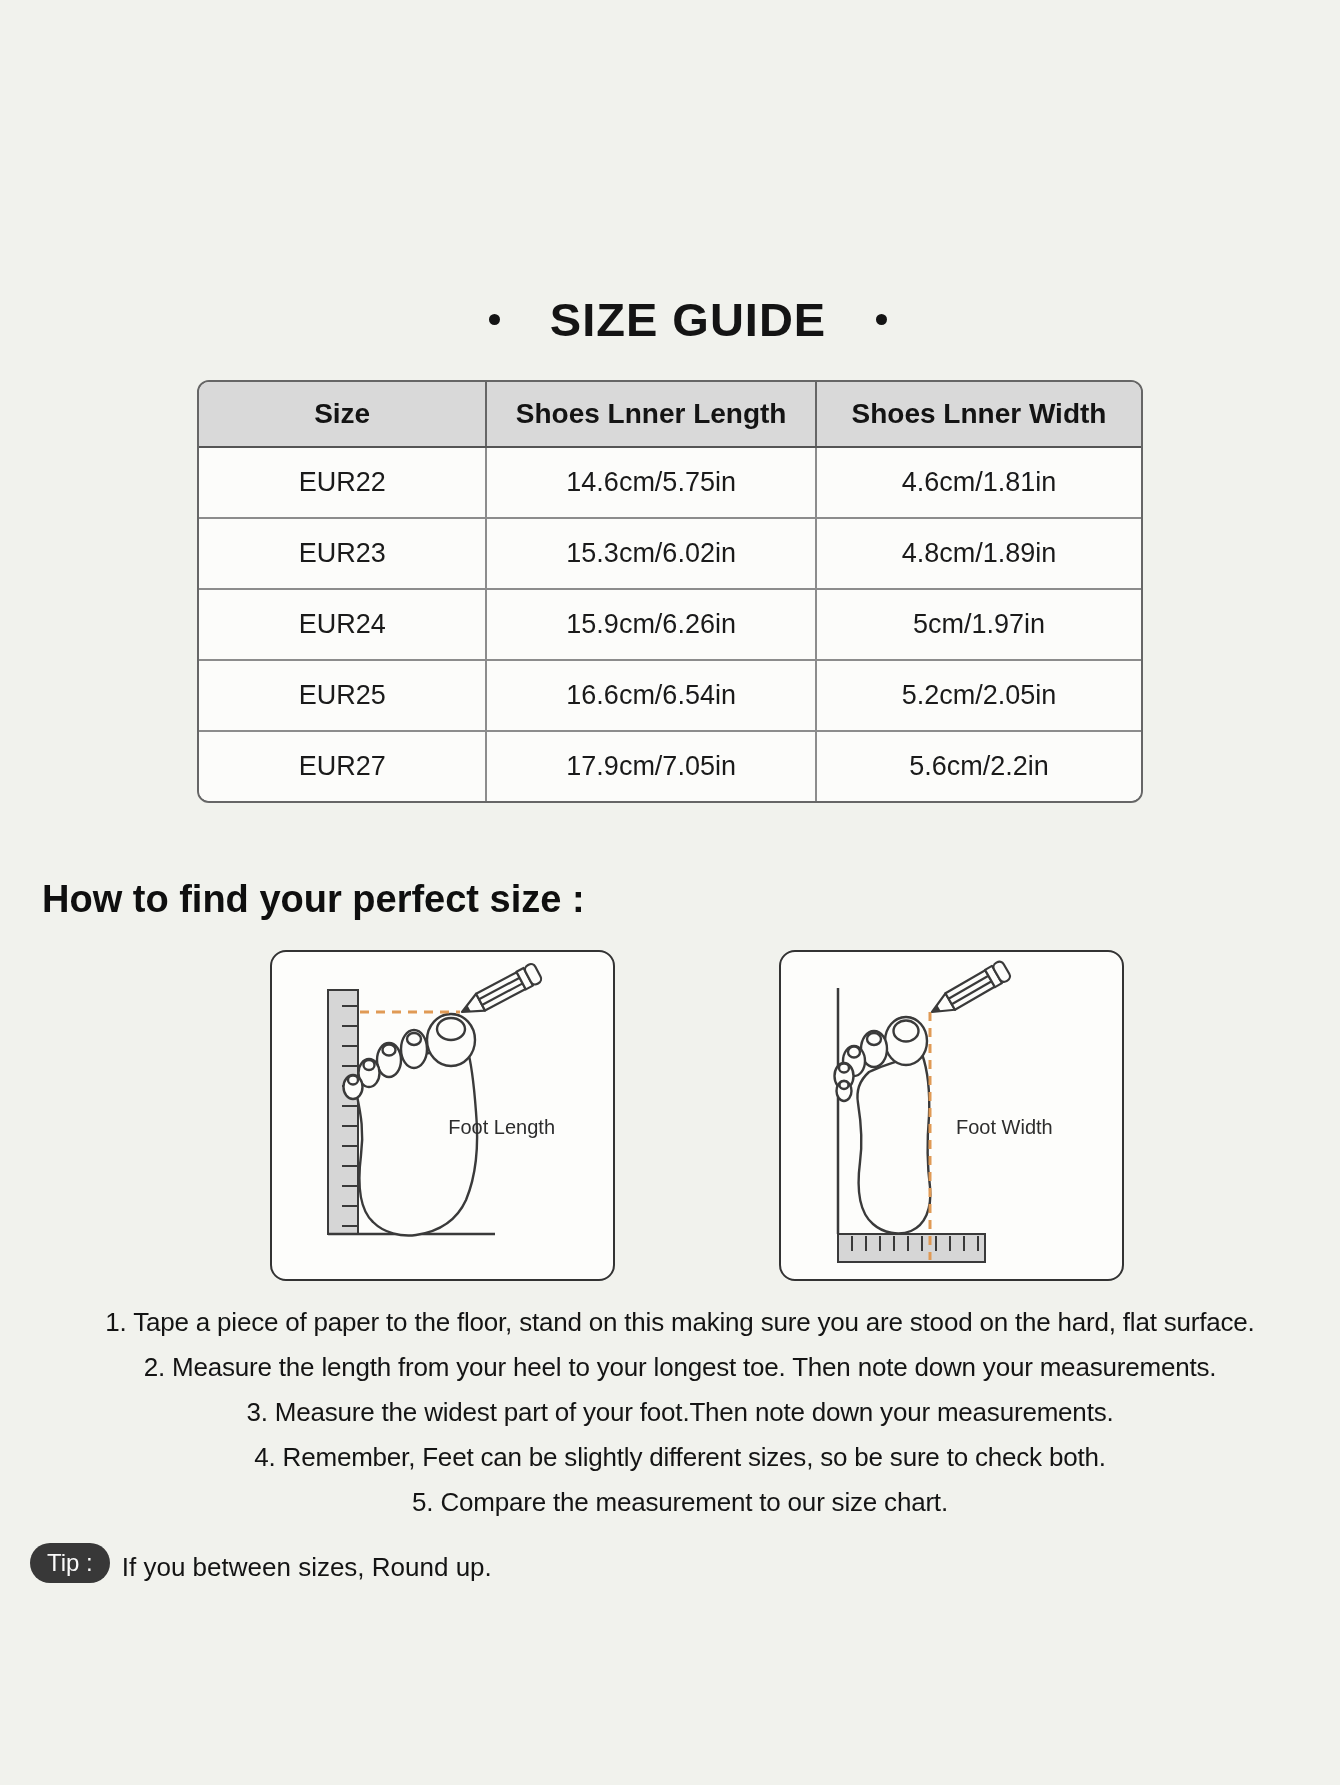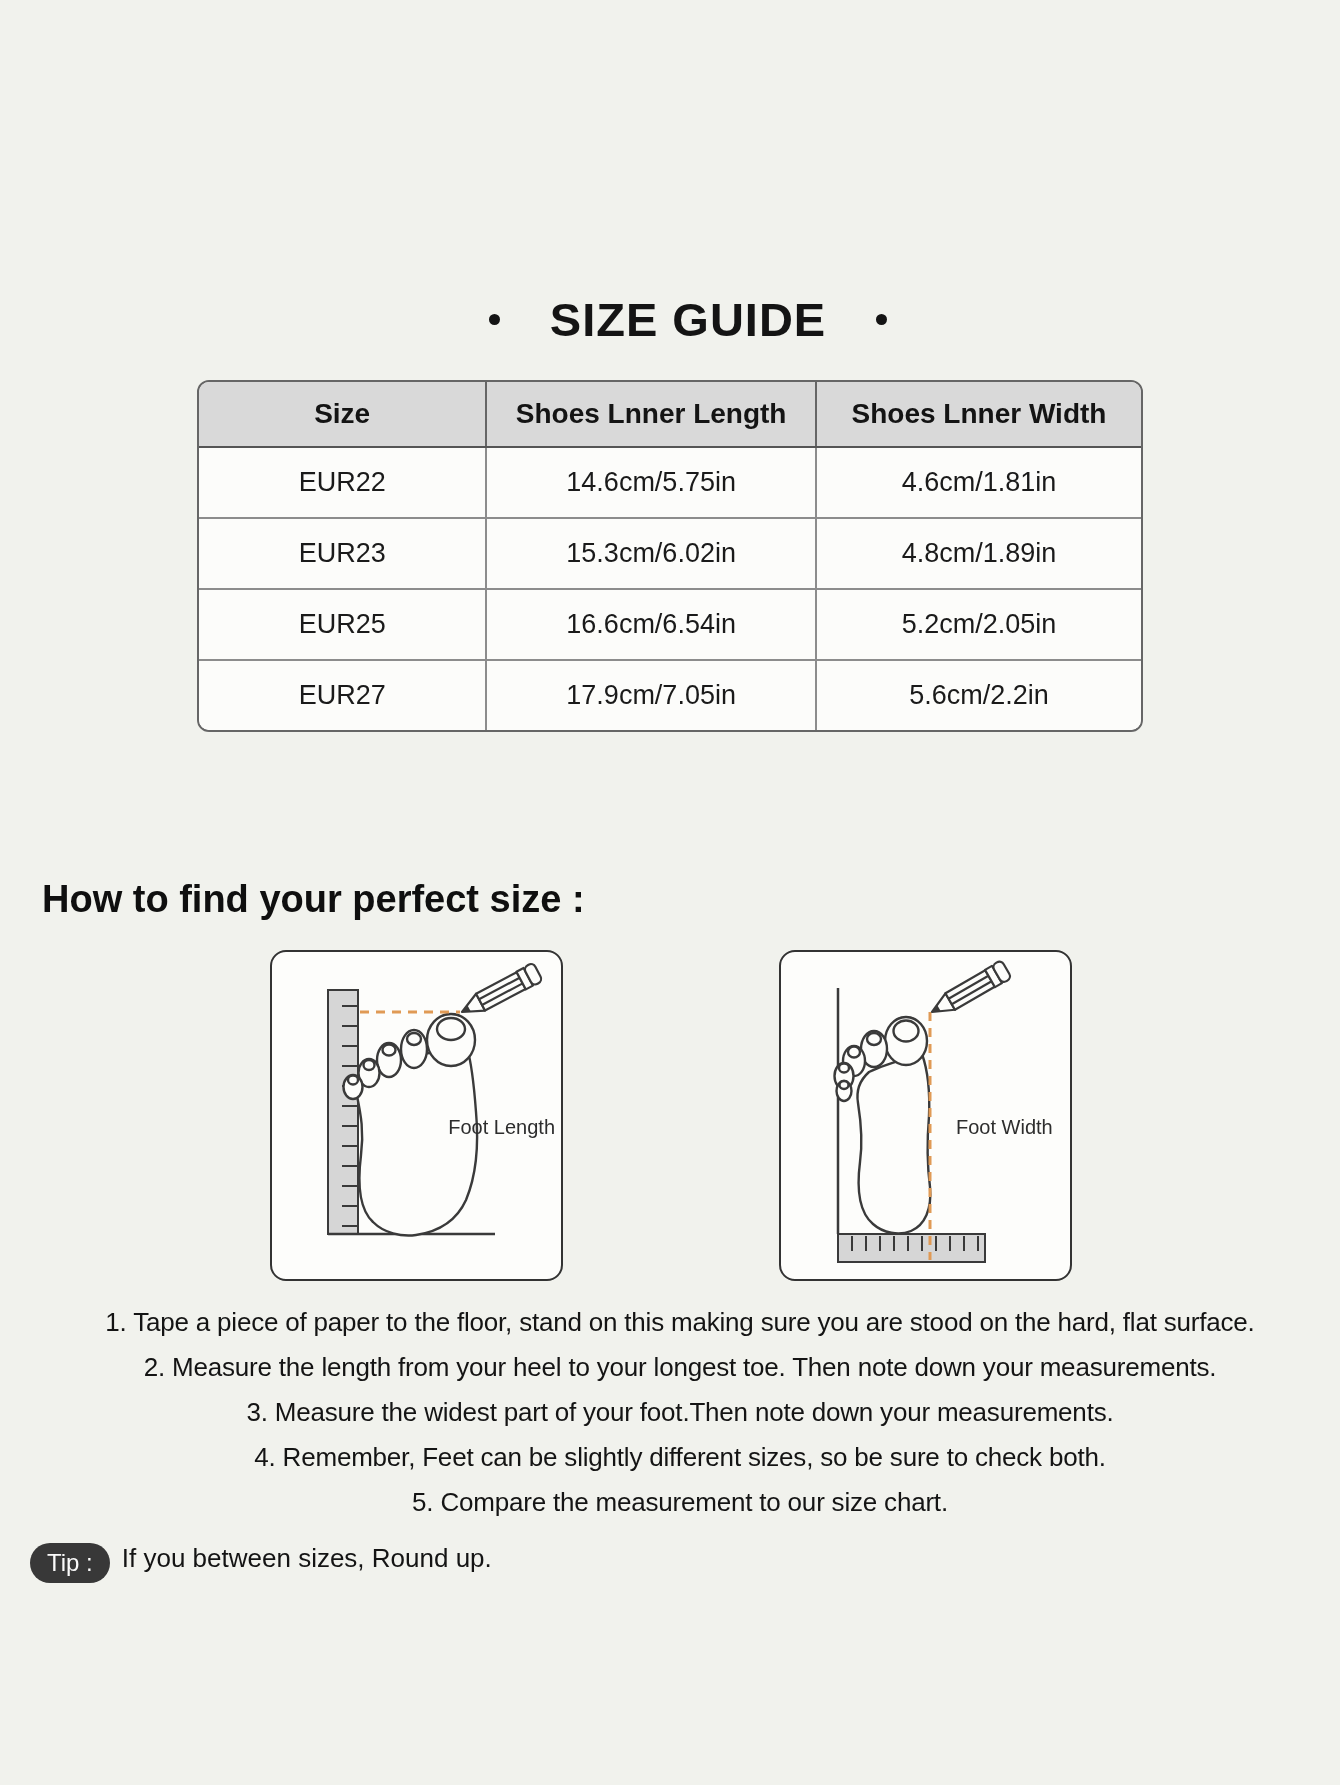--- a/index.html
+++ b/index.html
@@ -36,33 +36,33 @@
     color:#1a1a1a; padding:0; background:#fcfcfa;border-radius:9px;
   }
   .size-table td:not(:last-child){border-right:2px solid #8c8c8c;}
   .size-table tbody tr:not(:last-child) td{border-bottom:2px solid #8c8c8c;}
   
   .how-heading{
     position:absolute; left:42px; top:878px;
     font-size:38px; font-weight:700; color:#0f0f0f;
   }
   .diagram-box{
-    position:absolute; top:950px; width:293px; height:331px;
+    position:absolute; top:950px; width:345px; height:331px;
     background:#fdfdfb; border:2px solid #333; border-radius:16px;
     box-sizing:border-box;
   }
   .diagram-box.left{left:270px;}
   .diagram-box.right{left:779px;}
   .diagram-box svg{position:absolute; left:-2px; top:-2px;}
   .diag-label{font-family:"Liberation Sans",sans-serif; font-size:20px; fill:#2d2d2d;}
   
   .steps{position:absolute; left:30px; top:1300px; width:1300px;text-align:center;}
   .step-line{font-size:26px; line-height:45px; letter-spacing:-0.2px; color:#141414; white-space:nowrap;}
   
-  .tip-row{position:absolute; left:30px; top:1543px; display:flex; align-items:flex-start;}
+  .tip-row{position:absolute; left:30px; top:1543px; display:flex; align-items:flex-end;}
   .tip-badge{
     background:#383838; color:#fafafa; font-size:24px; font-weight:400;
     border-radius:20px; padding:6px 17px; line-height:1.15;
   }
   .tip-text{font-size:26px; margin-left:12px; color:#141414;}
 </style>
 </head>
 <body>
 
 <div class="page">
@@ -90,20 +90,25 @@
       <tbody>
         <tr>
           <td>EUR22</td>
           <td>14.6cm/5.75in</td>
           <td>4.6cm/1.81in</td>
         </tr>
         <tr>
           <td>EUR23</td>
           <td>15.3cm/6.02in</td>
           <td>4.8cm/1.89in</td>
+        </tr>
+        <tr>
+          <td>EUR24</td>
+          <td>15.9cm/6.26in</td>
+          <td>5cm/1.97in</td>
         </tr>
         <tr>
           <td>EUR25</td>
           <td>16.6cm/6.54in</td>
           <td>5.2cm/2.05in</td>
         </tr>
         <tr>
           <td>EUR27</td>
           <td>17.9cm/7.05in</td>
           <td>5.6cm/2.2in</td>

